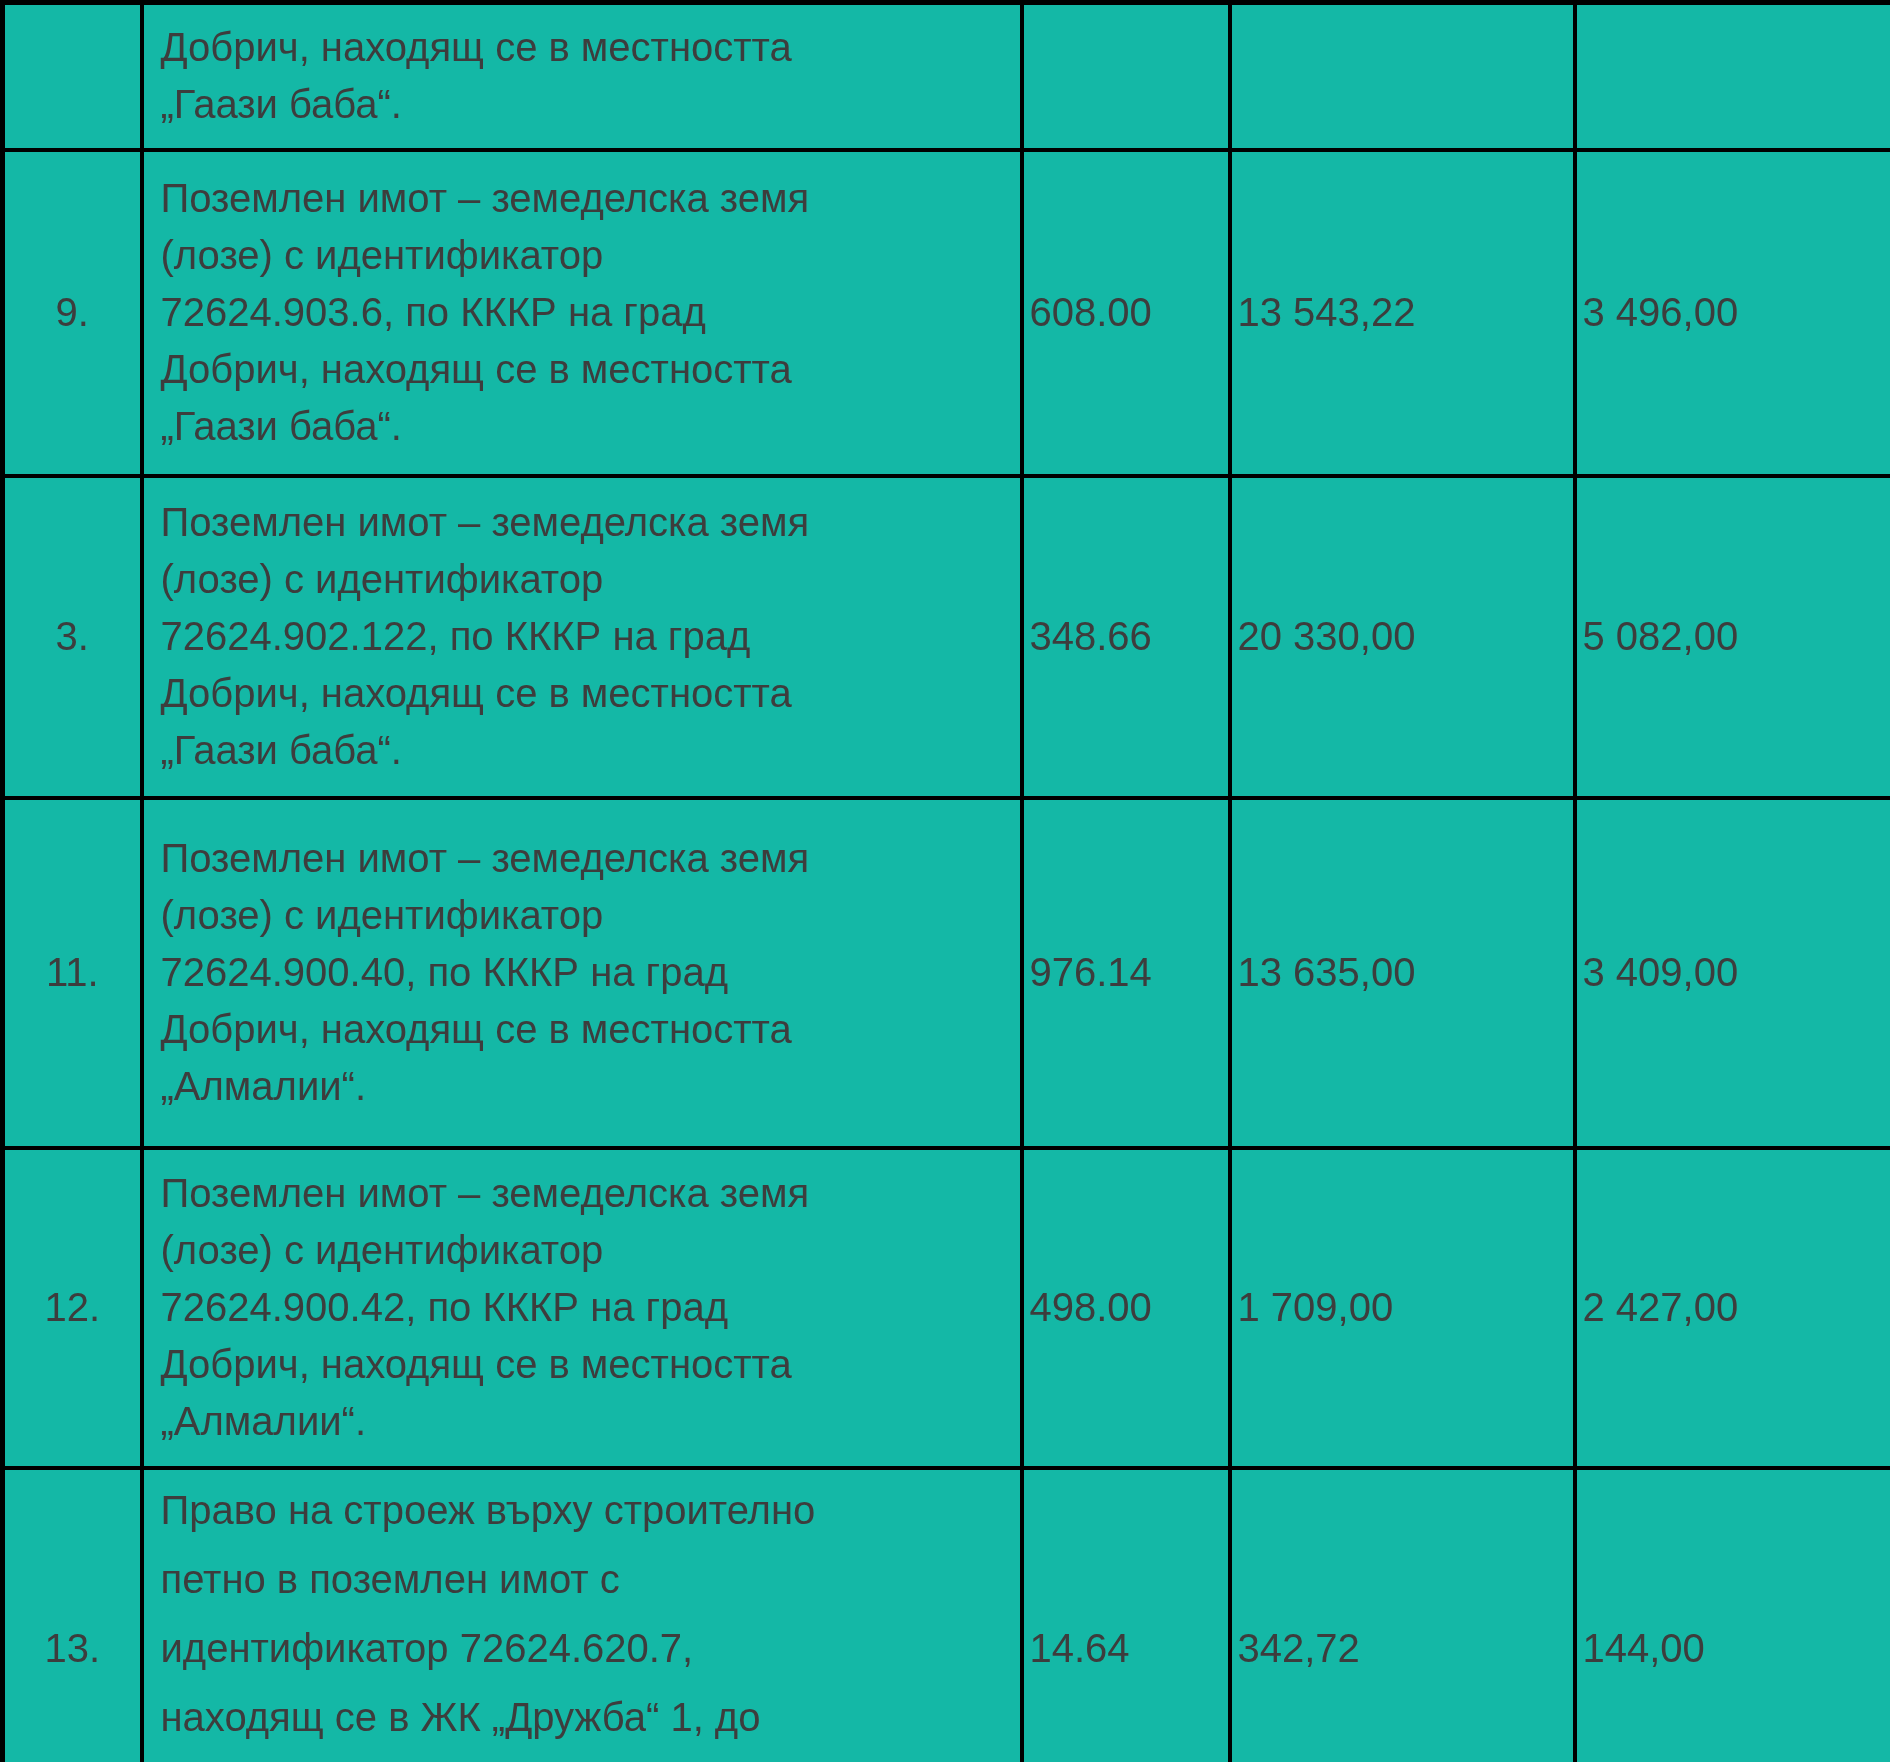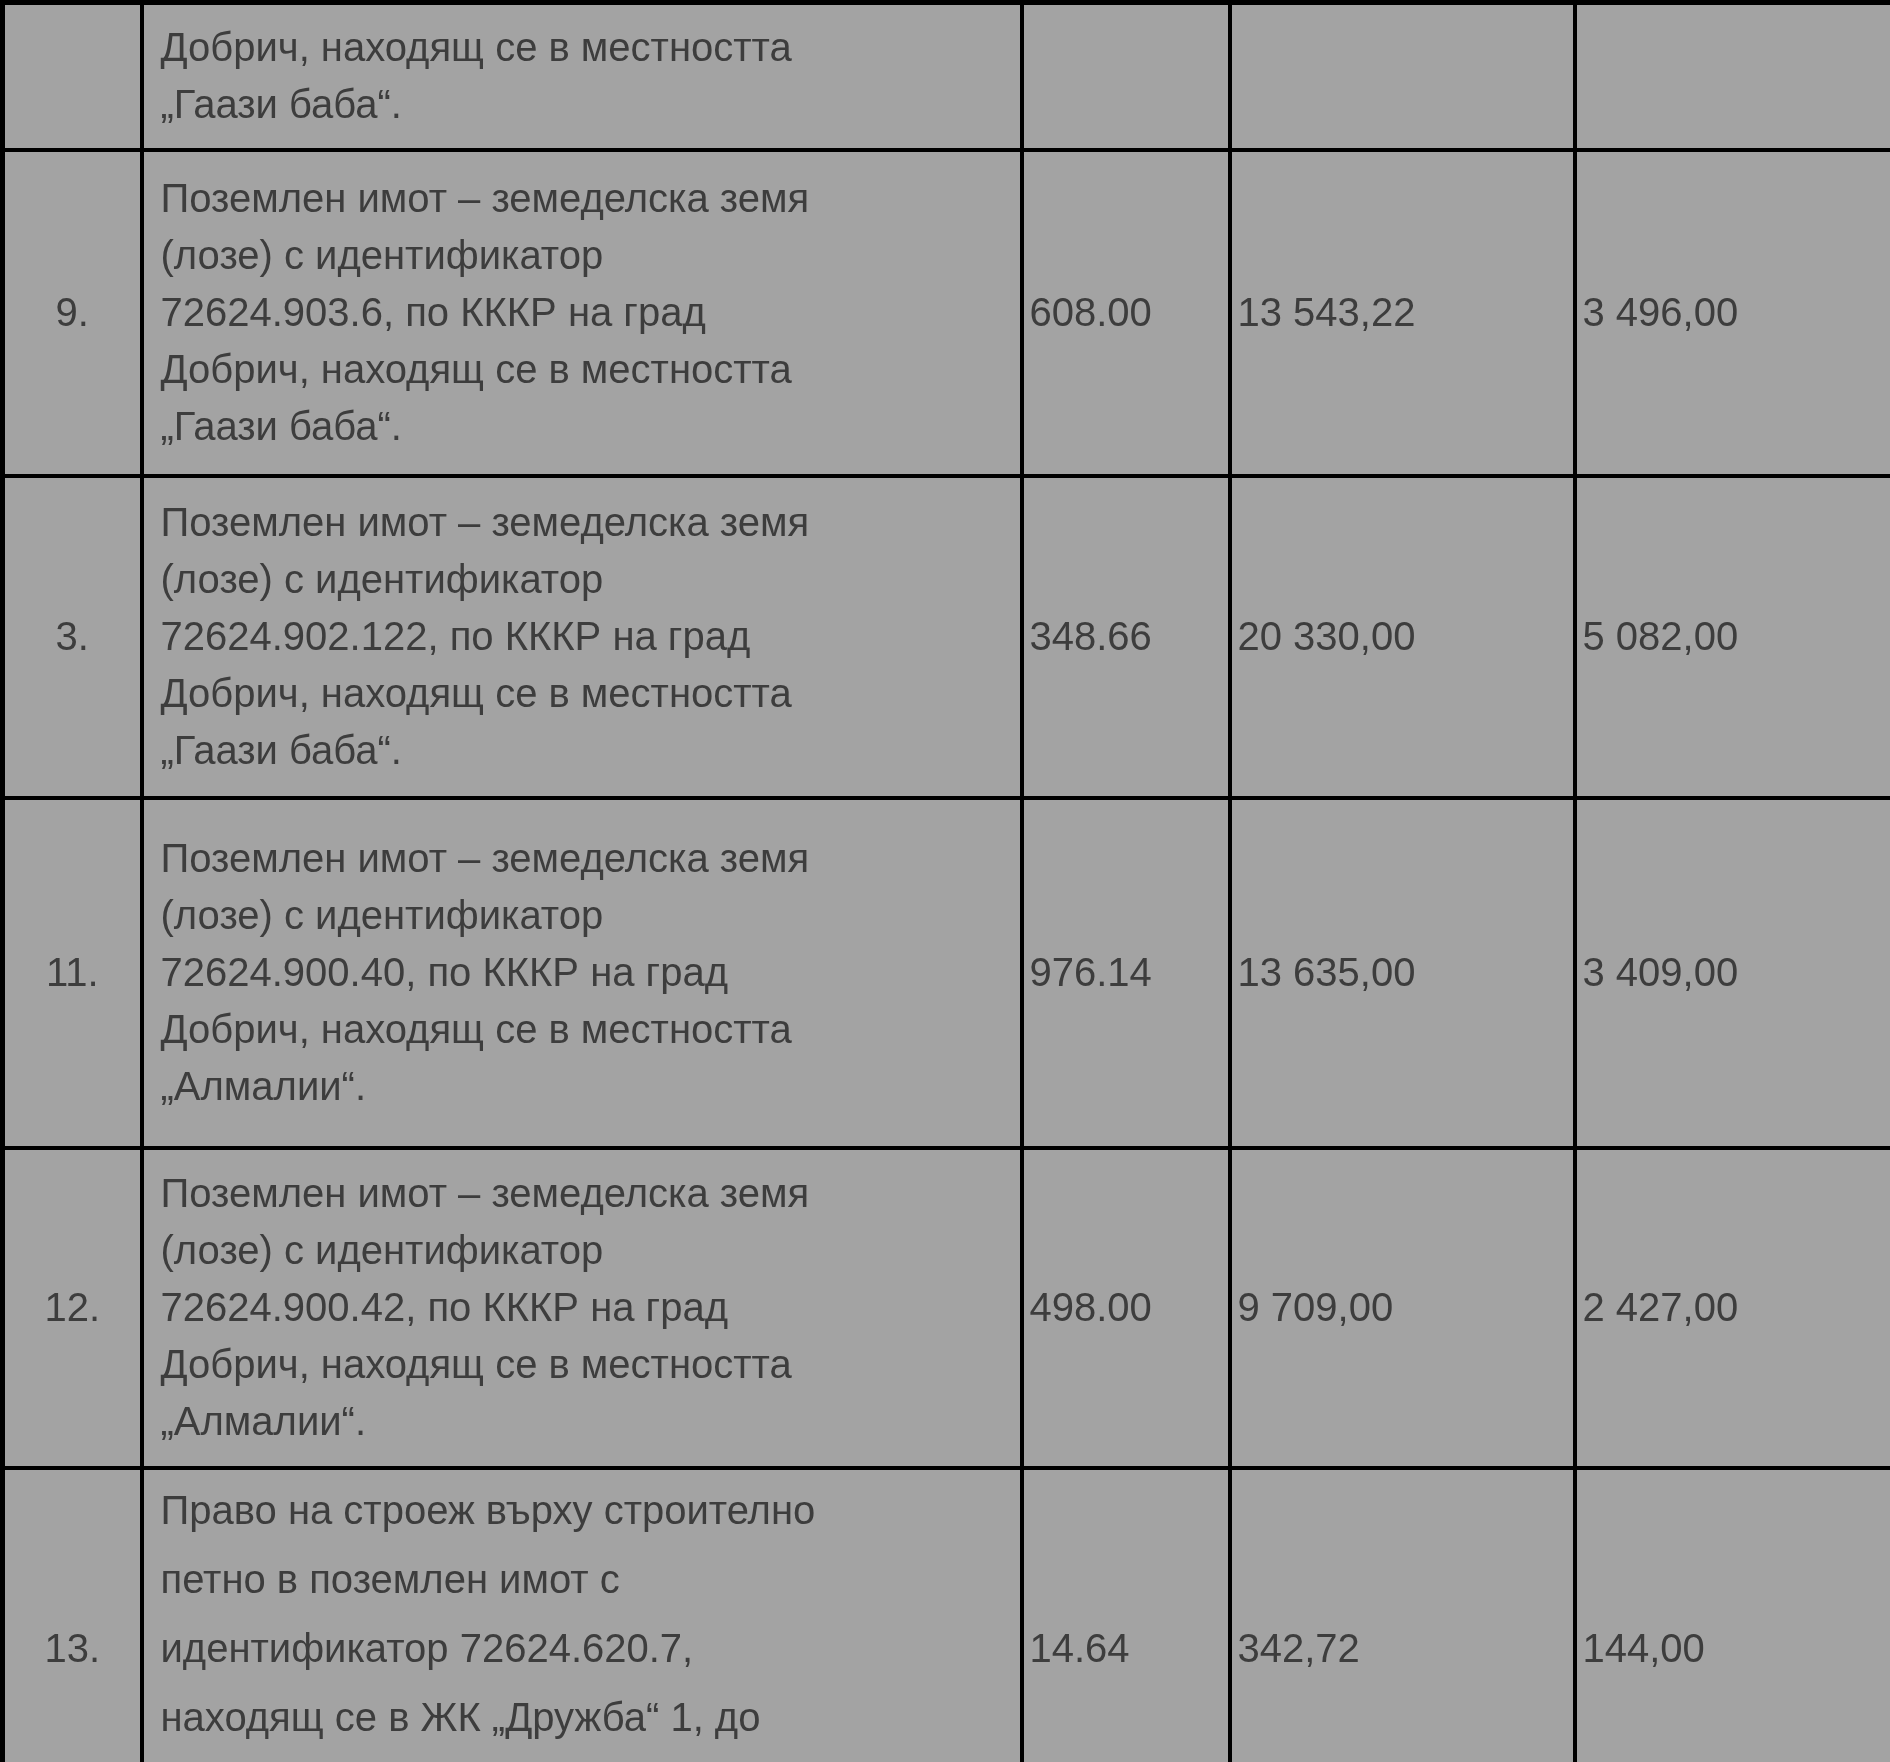--- a/index.html
+++ b/index.html
@@ -3,21 +3,21 @@
 <meta charset="utf-8">
 <style>
   html, body {
     margin: 0;
     padding: 0;
     background: #ffffff;
   }
   .page {
     width: 1890px;
     height: 1762px;
-    background: #a3a3a3;
+    background: #14b8a6;
     overflow: hidden;
     font-family: "Liberation Sans", sans-serif;
     color: #3d3d3d;
   }
   table.props {
     border-collapse: collapse;
     table-layout: fixed;
     width: 1890px;
     border: 5px solid #000000;
   }
@@ -104,21 +104,21 @@
         <td class="val">3 409,00</td>
       </tr>
       <tr class="r4">
         <td class="num">12.</td>
         <td class="desc">Поземлен имот – земеделска земя
 (лозе) с идентификатор
 72624.900.42, по КККР на град
 Добрич, находящ се в местността
 „Алмалии“.</td>
         <td class="val">498.00</td>
-        <td class="val">9 709,00</td>
+        <td class="val">1 709,00</td>
         <td class="val">2 427,00</td>
       </tr>
       <tr class="r5">
         <td class="num">13.</td>
         <td class="desc">Право на строеж върху строително
 петно в поземлен имот с
 идентификатор 72624.620.7,
 находящ се в ЖК „Дружба“ 1, до
 бл.7, за гараж.</td>
         <td class="val">14.64</td>

